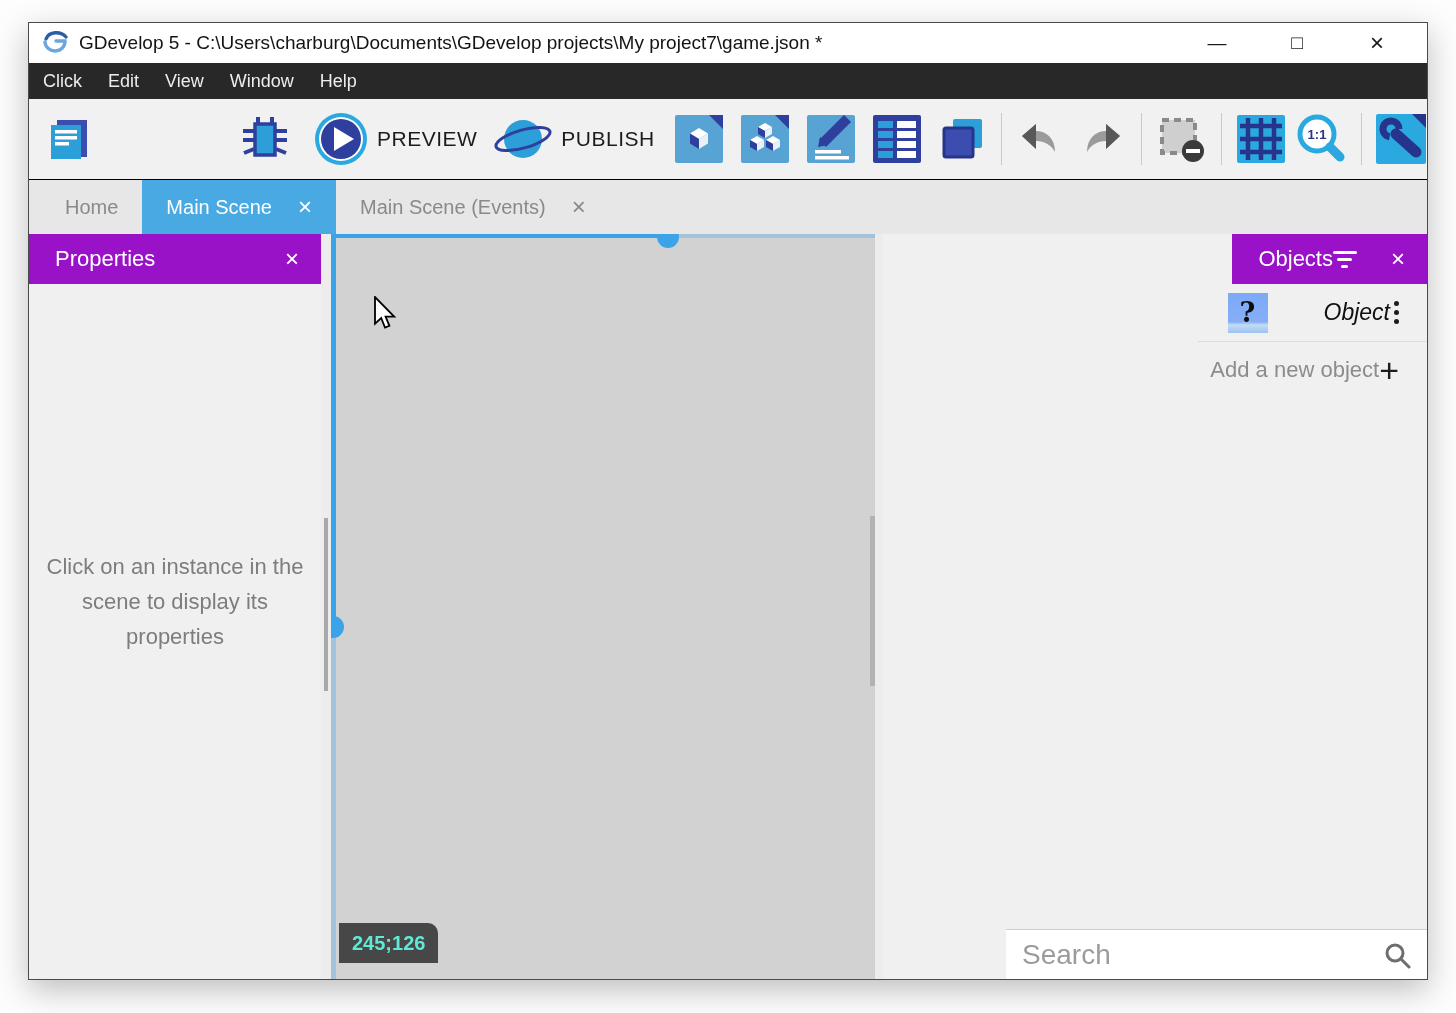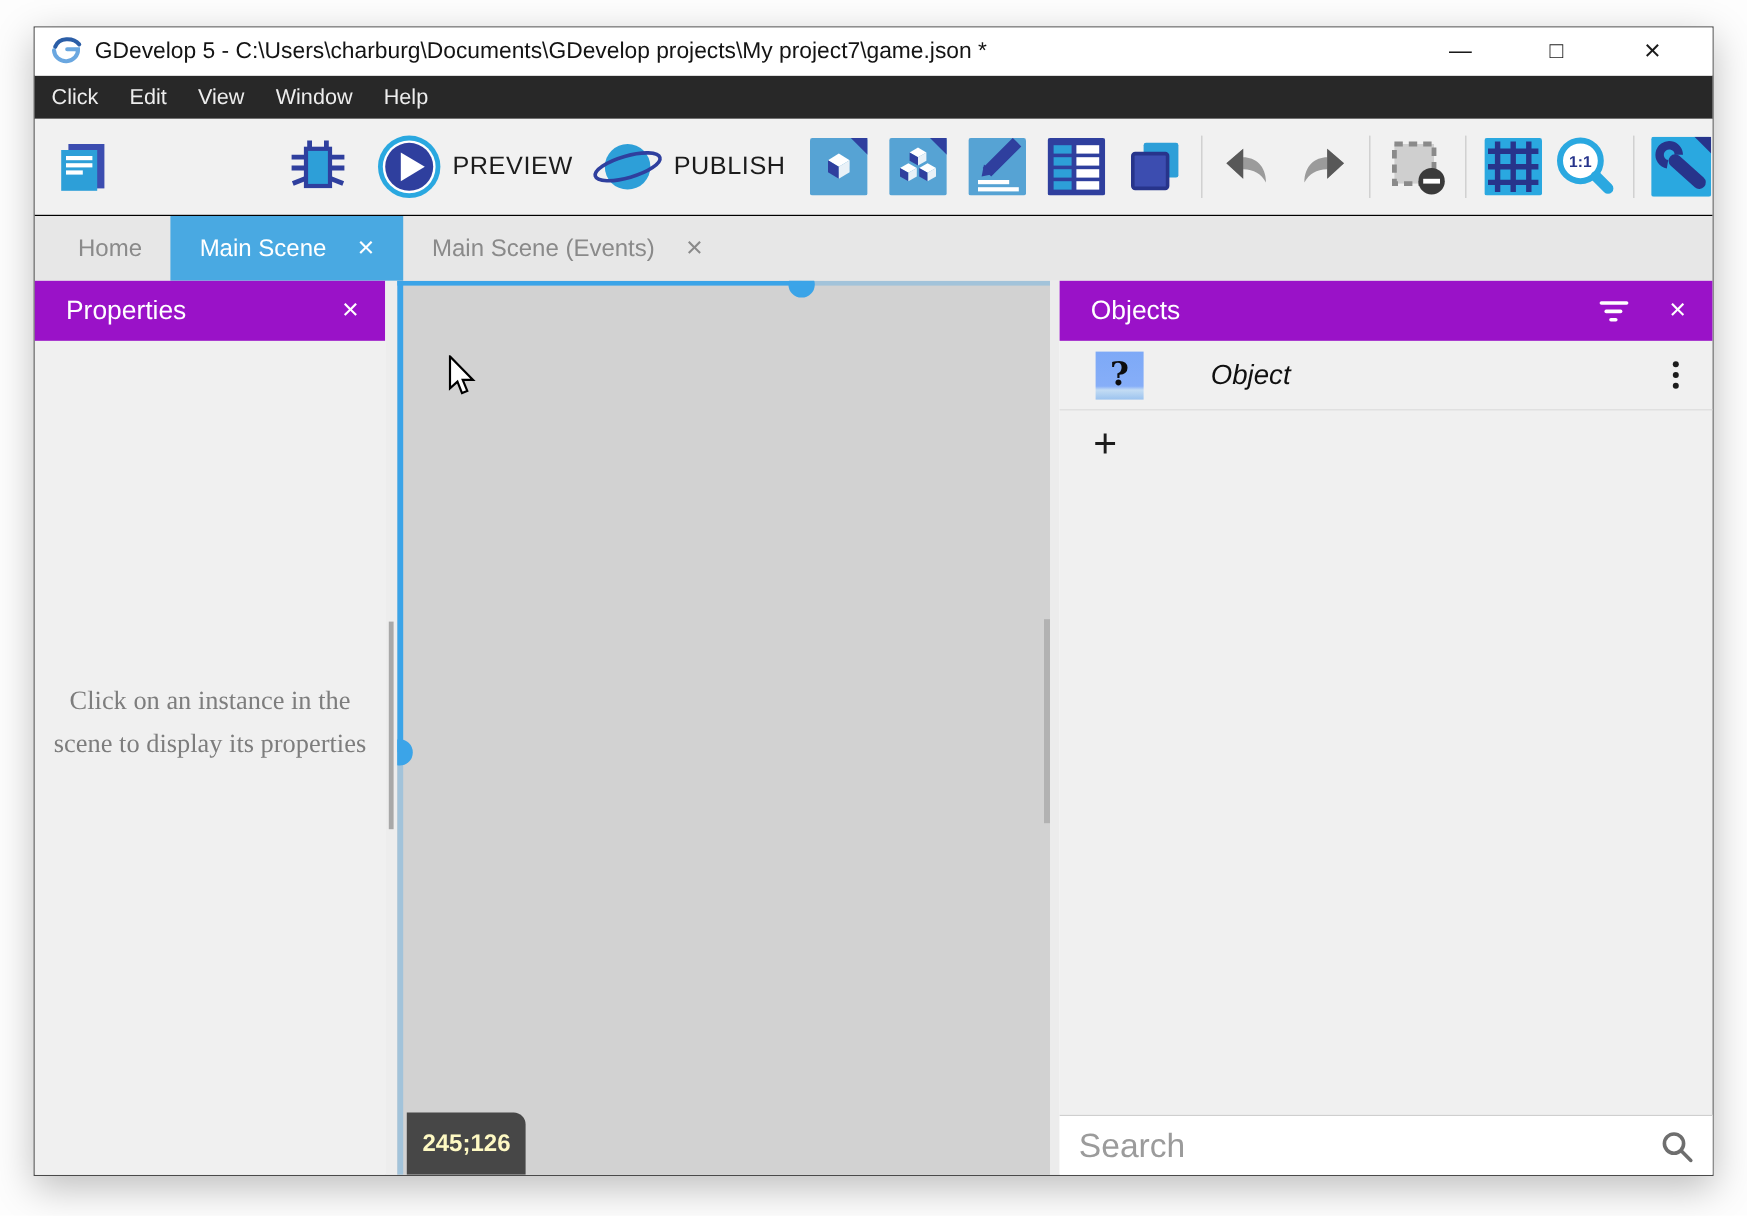--- a/index.html
+++ b/index.html
@@ -34,41 +34,41 @@
 
   
   .main{flex:1;display:flex;min-height:0;}
 
   .panel-header{height:50px;flex:none;background:#9a12c8;color:#fff;display:flex;align-items:center;padding:0 22px 0 26px;font-size:22px;}
   .ph-spacer{flex:1;}
   .panel-x{font-size:24px;line-height:1;}
 
   .props-panel{width:292px;flex:none;background:#f0f0f0;display:flex;flex-direction:column;}
   .props-body{flex:1;display:flex;align-items:center;justify-content:center;padding:0 14px 60px;}
-  .props-msg{color:#7d7d7d;font-size:22px;text-align:center;line-height:1.6;font-family:Liberation Serif, serif;}
+  .props-msg{color:#7d7d7d;font-size:22px;text-align:center;line-height:1.6;}
 
   .gutter{width:10px;flex:none;background:#ededed;position:relative;}
   .gutter-thumb{position:absolute;left:3px;top:284px;width:4px;height:173px;background:#a8a8a8;}
 
   .canvas{flex:1;background:#d2d2d2;position:relative;overflow:hidden;}
   .h-line-bright{position:absolute;left:0;top:0;height:4px;width:337px;background:#3ba4e8;}
   .h-line-muted{position:absolute;left:337px;right:0;top:0;height:4px;background:#a2c3da;}
   .v-line-bright{position:absolute;left:0;top:0;width:5px;height:393px;background:#3ba4e8;}
   .v-line-muted{position:absolute;left:0;top:393px;bottom:0;width:5px;background:#a2c3da;}
   .handle{position:absolute;width:22px;height:22px;border-radius:50%;background:#3ba4e8;}
   .handle-top{left:326px;top:-8px;}
   .handle-left{left:-9px;top:382px;}
   .canvas-scrollbar{position:absolute;right:0;top:282px;width:5px;height:170px;background:#b2b2b2;}
-  .coord-badge{position:absolute;left:8px;bottom:0;height:52px;background:#474747;color:#fef9c3;font-size:20px;font-weight:bold;
+  .coord-badge{position:absolute;left:8px;bottom:16px;height:40px;background:#474747;color:#5eead4;font-size:20px;font-weight:bold;
     display:flex;align-items:center;padding:0 13px;border-top-right-radius:10px;}
   .mouse-cursor{position:absolute;left:42px;top:62px;}
 
   .strip{width:8px;flex:none;background:#ececec;}
 
-  .objects-panel{flex:1;background:#f0f0f0;display:flex;flex-direction:column;min-width:0;}
+  .objects-panel{flex:1;background:#f0f0f0;display:flex;flex-direction:column;min-width:0;align-items:flex-end;}
   .filter-icon{display:flex;flex-direction:column;align-items:center;gap:4px;margin-right:34px;}
   .filter-icon i{display:block;height:3px;background:#fff;border-radius:2px;}
   .filter-icon i:nth-child(1){width:24px;}
   .filter-icon i:nth-child(2){width:15px;}
   .filter-icon i:nth-child(3){width:7px;}
 
   .object-row{height:58px;flex:none;display:flex;align-items:center;padding:0 24px 0 30px;border-bottom:1px solid #dcdcdc;}
   .object-icon{width:40px;height:40px;flex:none;display:flex;align-items:center;justify-content:center;
     background:linear-gradient(180deg,#7da9f7 0%,#86aef8 72%,#c3dcf4 80%,#9cc3ef 100%);
     font-family:"DejaVu Serif",serif;font-weight:bold;font-size:27px;color:#0d0d0d;}
@@ -367,20 +367,21 @@
         <span class="object-icon">?</span>
         <span class="object-label">Object</span>
         <span class="kebab">
             <i></i>
             <i></i>
             <i></i>
           </span>
       </div>
 
       <div class="add-row">
+        <span class="add-label">Add a new object</span>
         <span class="plus-icon">+</span>
       </div>
 
       <div class="obj-filler"></div>
 
       <div class="search-bar">
         <input class="search-input" type="text" placeholder="Search" style="">
         <span>
           <svg width="28" height="28" viewBox="0 0 28 28">
             <circle cx="12" cy="12" r="8" fill="none" stroke="#6e6e6e" stroke-width="3"></circle>

